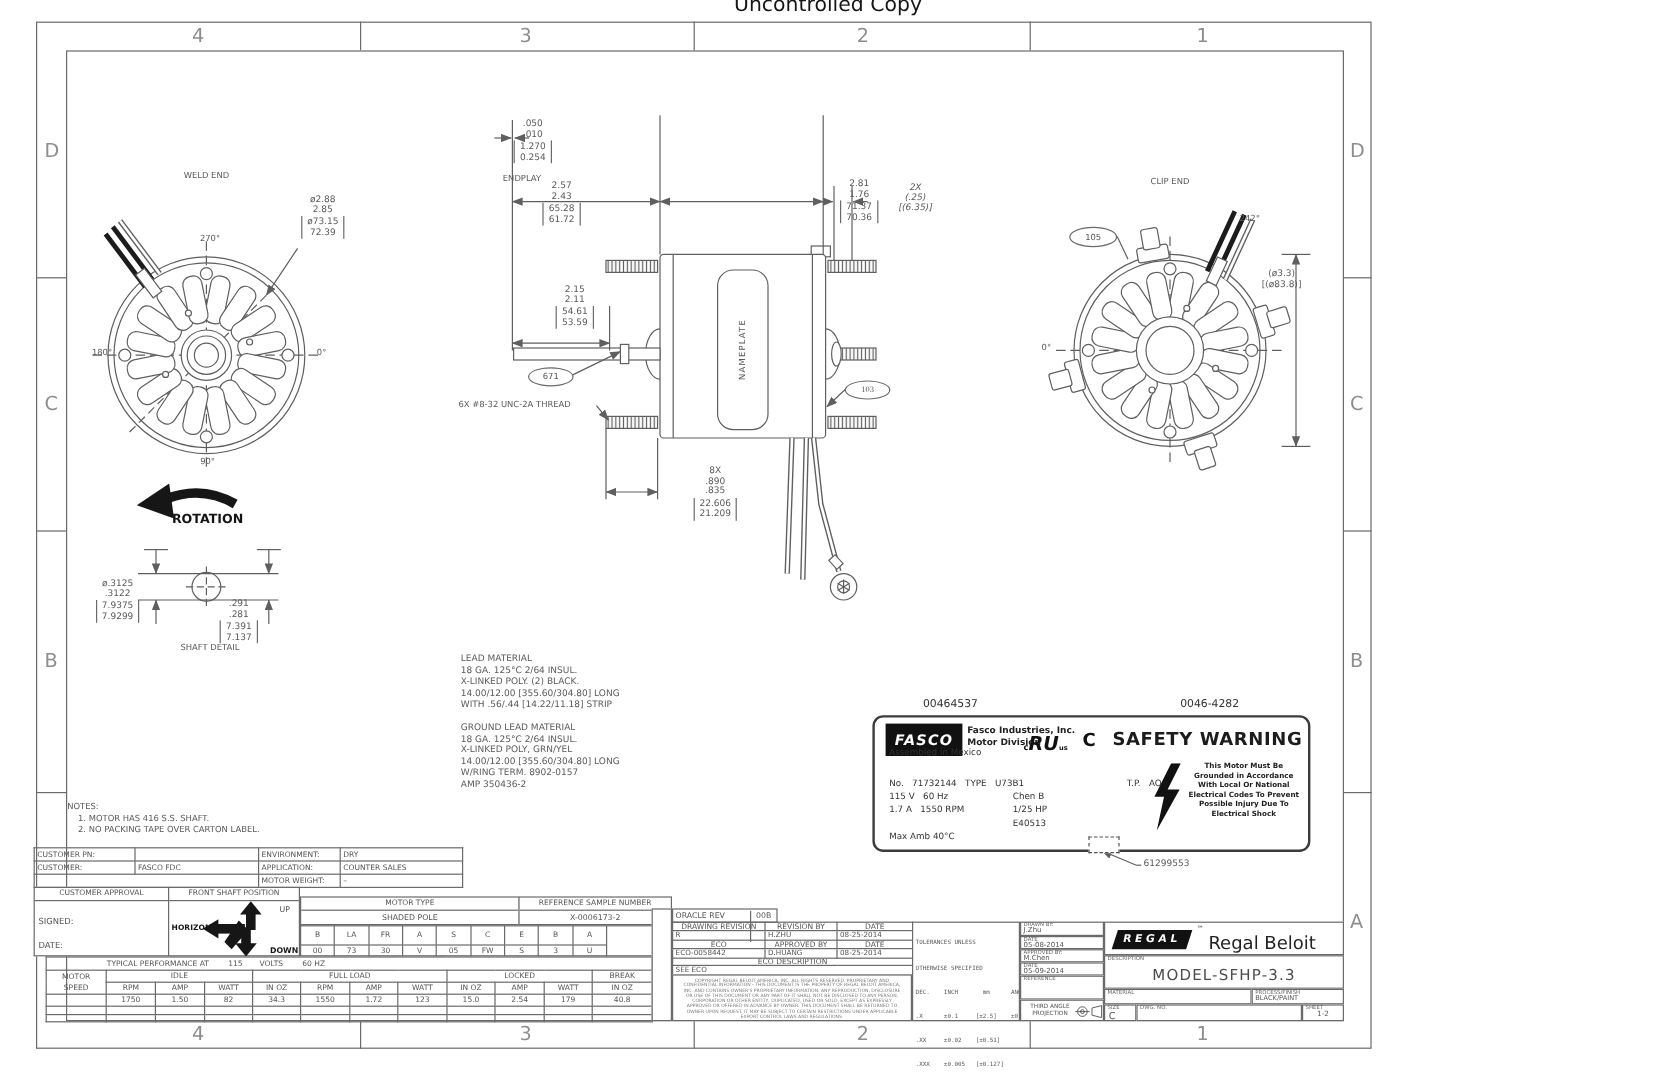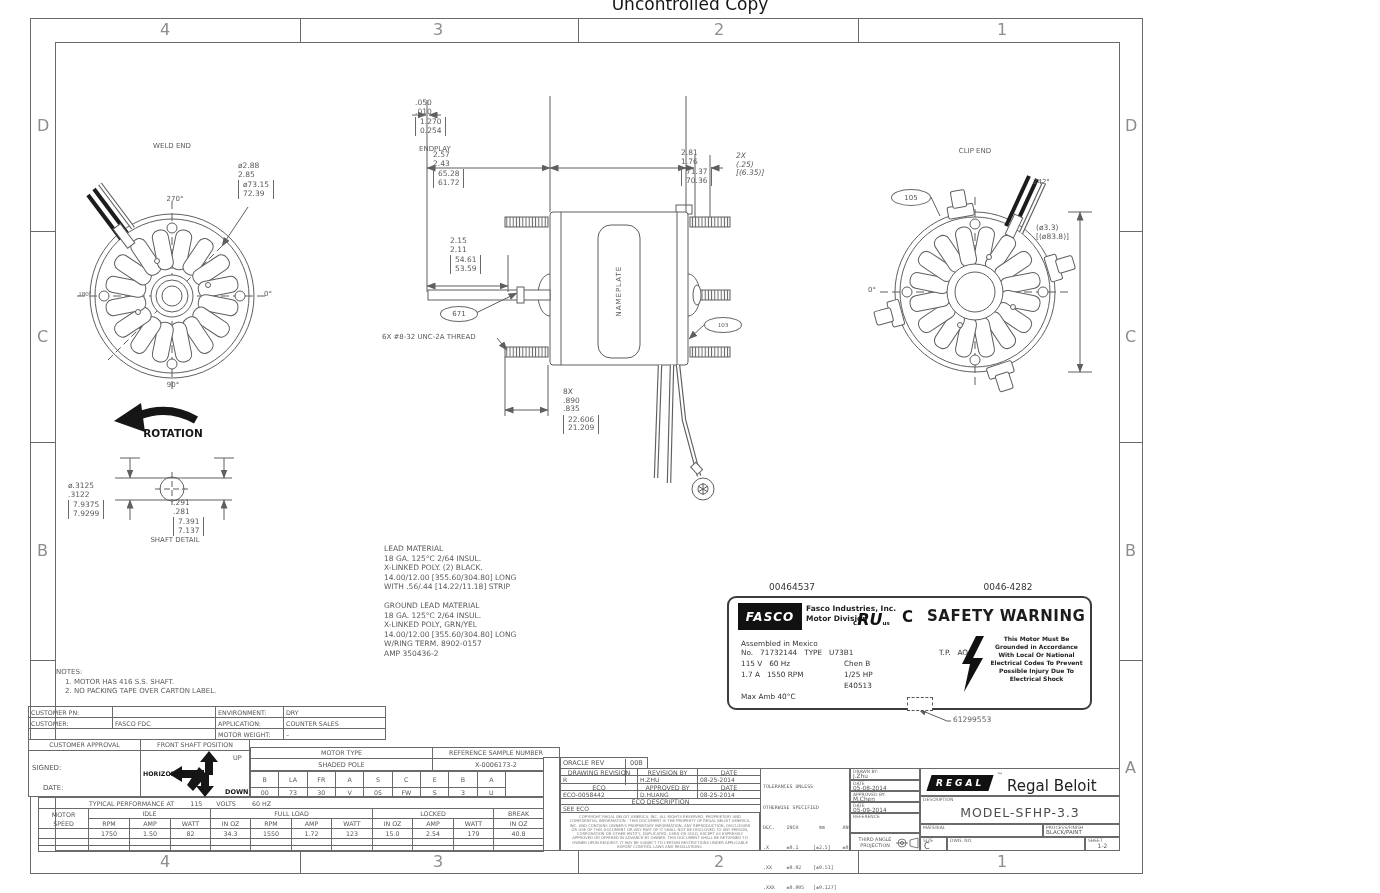--- a/index.html
+++ b/index.html
@@ -1,21 +1,21 @@
 <!DOCTYPE html>
 <html><head>
 <meta charset="utf-8">
 <style>
   html,body{margin:0;padding:0;background:#fff;}
   body{width:1380px;height:893px;position:relative;overflow:hidden;
        font-family:"DejaVu Sans","Liberation Sans",sans-serif;color:#555;}
   .abs{position:absolute;}
   .t{position:absolute;font-size:7px;line-height:8.5px;color:#5a5a5a;white-space:nowrap;}
   .tc{text-align:center;}
-  .dim{position:absolute;font-size:7.5px;line-height:8.5px;color:#5a5a5a;text-align:left;}
+  .dim{position:absolute;font-size:7.5px;line-height:8.5px;color:#5a5a5a;text-align:center;}
   .dim .br{display:inline-block;border-left:1px solid #6a6a6a;border-right:1px solid #6a6a6a;
            padding:1px 4px;margin-top:1px;}
   .balloon{position:absolute;border:1px solid #6a6a6a;border-radius:50%;background:#fff;
            display:flex;align-items:center;justify-content:center;font-size:7px;color:#555;}
   .box{position:absolute;border:1px solid #6a6a6a;box-sizing:border-box;background:#fff;}
   .nobg{background:transparent;}
   .zone{position:absolute;font-size:16px;color:#8d8d8d;font-weight:400;}
   .tick{position:absolute;background:#6a6a6a;}
   table.grid{border-collapse:collapse;table-layout:fixed;width:100%;height:100%;}
   table.grid td{border:1px solid #6a6a6a;font-size:6.3px;color:#555;text-align:center;
@@ -268,21 +268,21 @@
   </g>
 
   <g stroke="#5f5f5f" fill="none" stroke-width="1">
     <polyline points="951,721 947,721"></polyline>
     <line x1="947" y1="721" x2="918" y2="709" marker-end="url(#ae)"></line>
   </g>
 </svg>
 
 <div class="t tc" style="left:135px;top:142px;width:74px;">WELD END</div>
 <div class="t tc" style="left:160px;top:195px;width:30px;">270°</div>
-<div class="t tc" style="left:70px;top:290px;width:30px;font-family:Liberation Serif, serif;">180°</div>
+<div class="t tc" style="left:70px;top:290px;width:30px;">180°</div>
 <div class="t tc" style="left:255px;top:290px;width:26px;">0°</div>
 <div class="t tc" style="left:158px;top:381px;width:30px;">90°</div>
 <div class="dim" style="left:238px;top:162px;width:62px;">
   <div>ø2.88</div>
   <div>2.85</div>
   <div class="br">
     <div>ø73.15</div>
     <div>72.39</div>
   </div>
 </div>
@@ -401,21 +401,21 @@
               font-size:12px;font-weight:bold;font-style:italic;letter-spacing:1px;">
     <span>FASCO</span>
   </div>
   <div class="abs" style="left:77px;top:6px;font-size:7.5px;font-weight:bold;color:#222;">Fasco Industries, Inc.</div>
   <div class="abs" style="left:77px;top:16px;font-size:7.5px;font-weight:bold;color:#222;">Motor Division</div>
   <div class="abs" style="left:124px;top:12px;color:#111;">
     <span style="font-size:7px;font-weight:bold;">c</span><span style="font-size:16px;font-weight:bold;font-style:italic;">RU</span><span style="font-size:5.5px;font-weight:bold;">us</span>
   </div>
   <div class="abs" style="left:173px;top:10px;font-size:15px;font-weight:bold;color:#111;">C</div>
   <div class="abs" style="left:198px;top:9px;font-size:15px;font-weight:600;letter-spacing:0.5px;color:#1c1c1c;">SAFETY WARNING</div>
-  <div class="abs" style="left:12px;top:41px;font-size:7.3px;color:#333;">Assembled in Mexico</div>
+  <div class="abs" style="left:12px;top:24px;font-size:7.3px;color:#333;">Assembled in Mexico</div>
   <div class="abs" style="left:12px;top:50px;font-size:7.3px;color:#333;white-space:nowrap;">
     <span>No.</span>&nbsp;&nbsp;
     <span>71732144</span>&nbsp;&nbsp;
     <span>TYPE</span>&nbsp;&nbsp;
     <span>U73B1</span>
   </div>
   <div class="abs" style="left:210px;top:50px;font-size:7.3px;color:#333;white-space:nowrap;">
     <span>T.P.</span>&nbsp;&nbsp;
     <span>AO</span>
   </div>
@@ -465,21 +465,21 @@
       <td style="text-align:left;padding-left:2px;">MOTOR WEIGHT:</td>
       <td style="text-align:left;padding-left:2px;">–</td>
     </tr>
   </tbody>
     </table>
 </div>
 
 <div class="box" style="left:28px;top:739px;width:113px;height:58px;">
   <div class="tc" style="font-size:6.3px;border-bottom:1px solid #6a6a6a;height:10px;line-height:10px;">CUSTOMER APPROVAL</div>
   <div style="position:absolute;left:3px;top:24px;font-size:7px;">SIGNED:</div>
-  <div style="position:absolute;left:3px;top:44px;font-size:7px;margin-left:11px;">DATE:</div>
+  <div style="position:absolute;left:3px;top:44px;font-size:7px;">DATE:</div>
 </div>
 <div class="box" style="left:140px;top:739px;width:110px;height:58px;">
   <div class="tc" style="font-size:6.3px;border-bottom:1px solid #6a6a6a;height:10px;line-height:10px;">FRONT SHAFT POSITION</div>
   <svg style="left:28px;top:11px;" width="58" height="46" viewBox="0 0 58 46">
     <g fill="#161616">
       <polygon points="40,0 31,11 49,11"></polygon>
         <rect x="36" y="9" width="8" height="15"></rect>
       <polygon points="0,23 13,15 13,31"></polygon>
         <rect x="11" y="19" width="24" height="8"></rect>
       <polygon points="36,46 27,35 45,35"></polygon>

